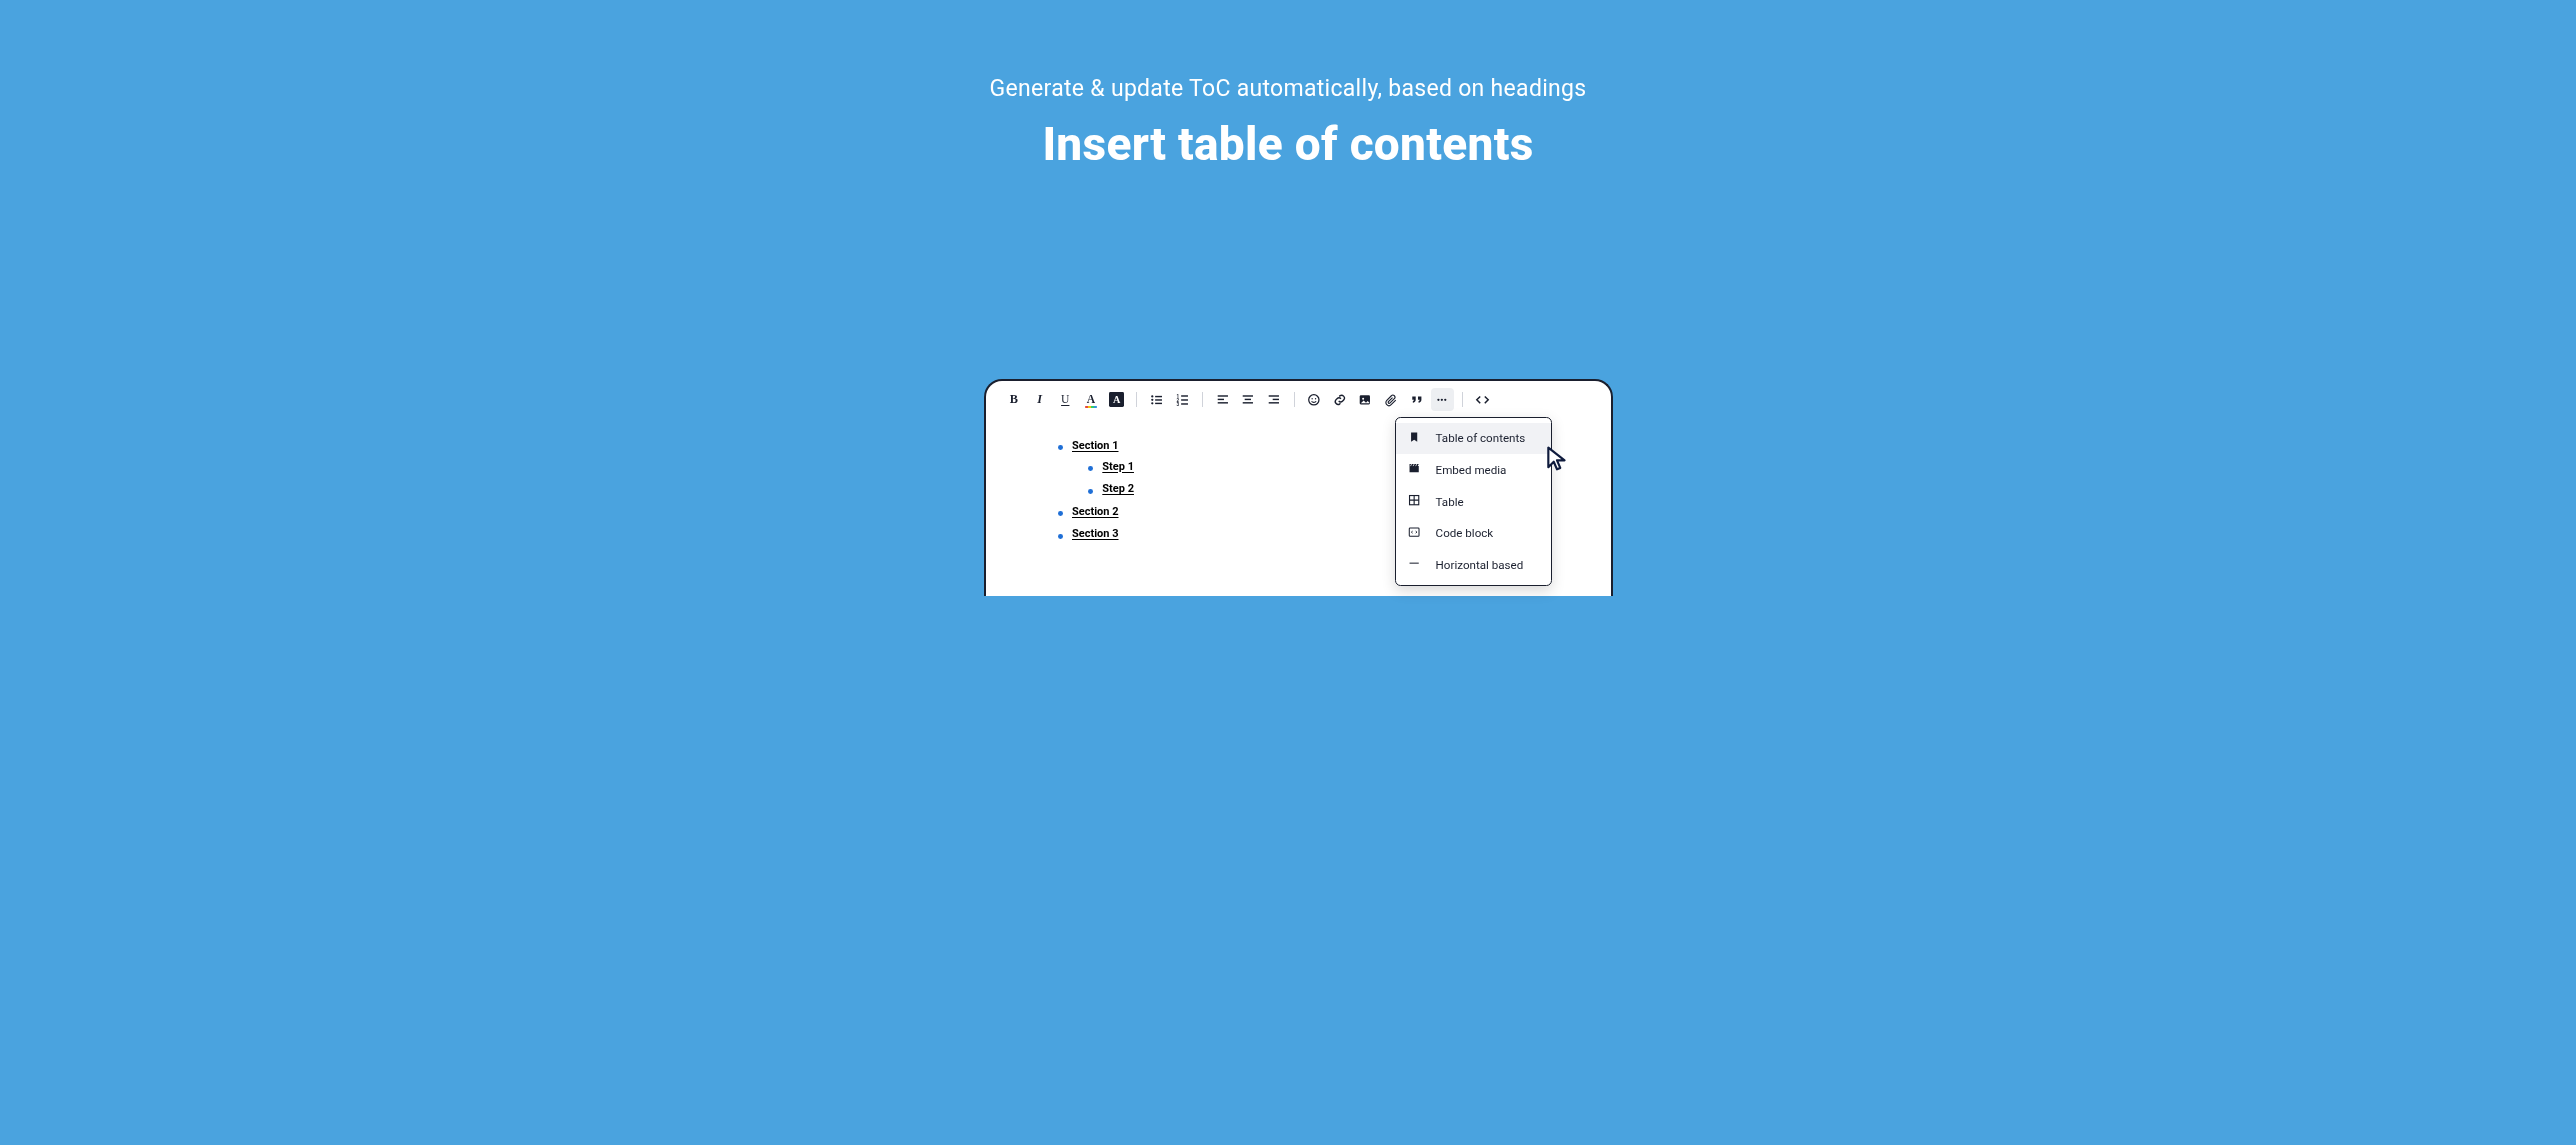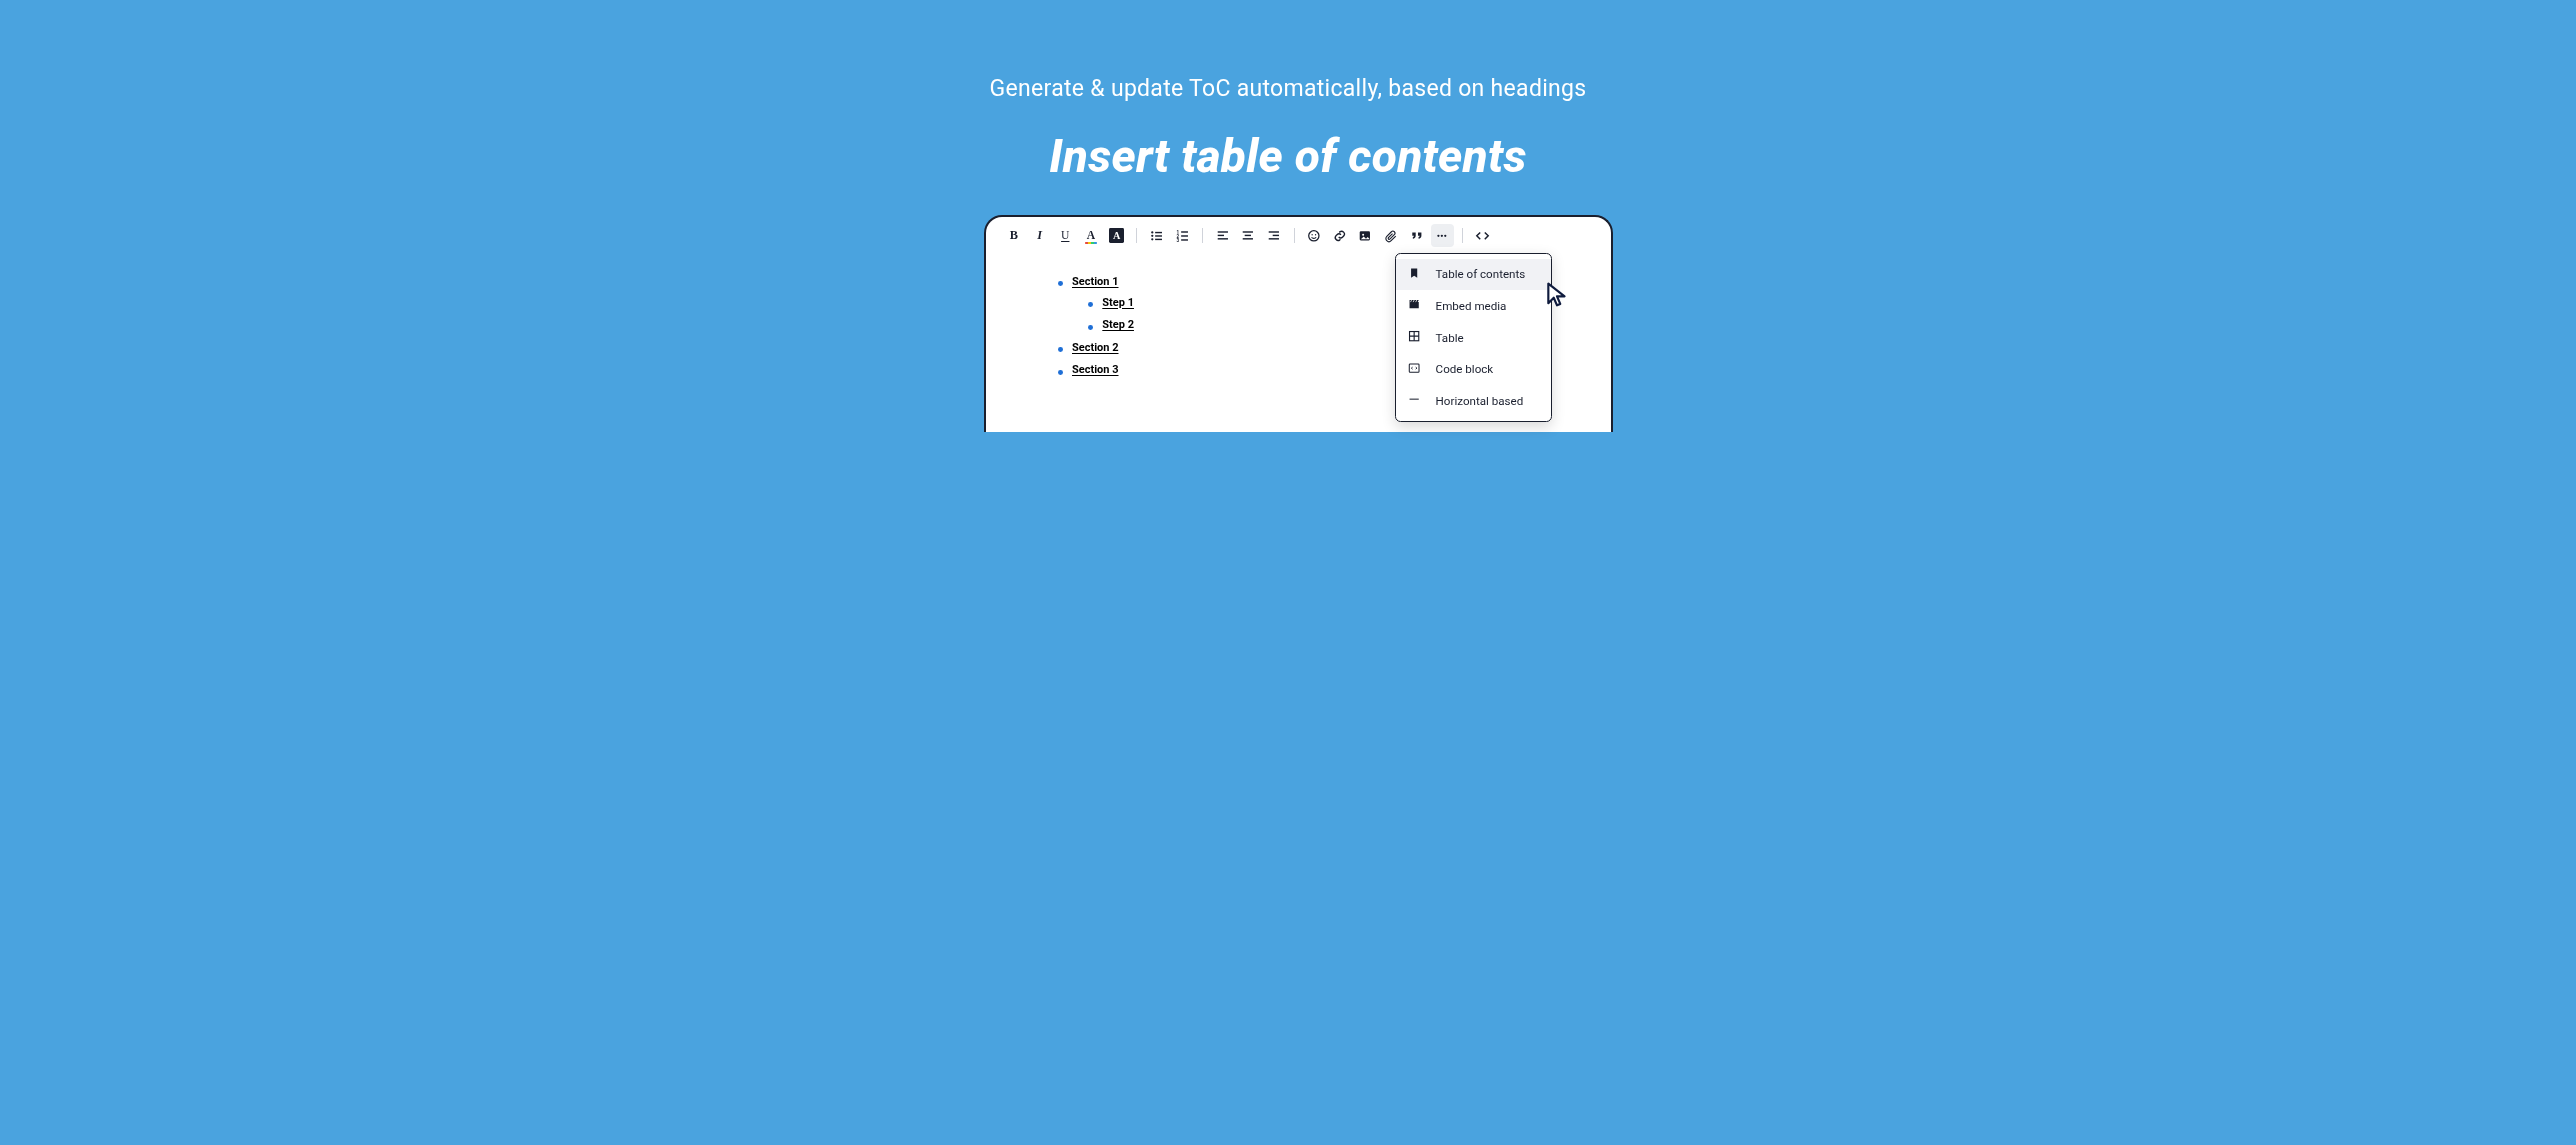--- a/index.html
+++ b/index.html
@@ -4,37 +4,36 @@
 <style>
   * { box-sizing: border-box; margin: 0; padding: 0; }
   html, body { width: 100%; height: 100%; }
   body {
     background: #4aa3df;
     font-family: -apple-system, BlinkMacSystemFont, "Segoe UI", Roboto, Helvetica, Arial, sans-serif;
     overflow: hidden;
   }
   .stage {
     width: 1052px;
-    height: 432px;
+    height: 596px;
     margin: 0 auto;
     position: relative;
   }
   .headings { text-align: center; color: #fff; }
   .subtitle {
     font-size: 23px;
     font-weight: 400;
     padding-top: 75px;
     letter-spacing: 0.3px;
   }
   .title {
     font-size: 46px;
     font-weight: 800;
-    margin-top: 27px;
+    margin-top: 15px;
     letter-spacing: 0.3px;
-    font-style: italic;
   }
   .editor-window {
     position: absolute;
     left: 222px;
     bottom: 0;
     width: 629px;
     background: #fff;
     border: 2.7px solid #1a1f2e;
     border-bottom: none;
     border-radius: 18px 18px 0 0;

